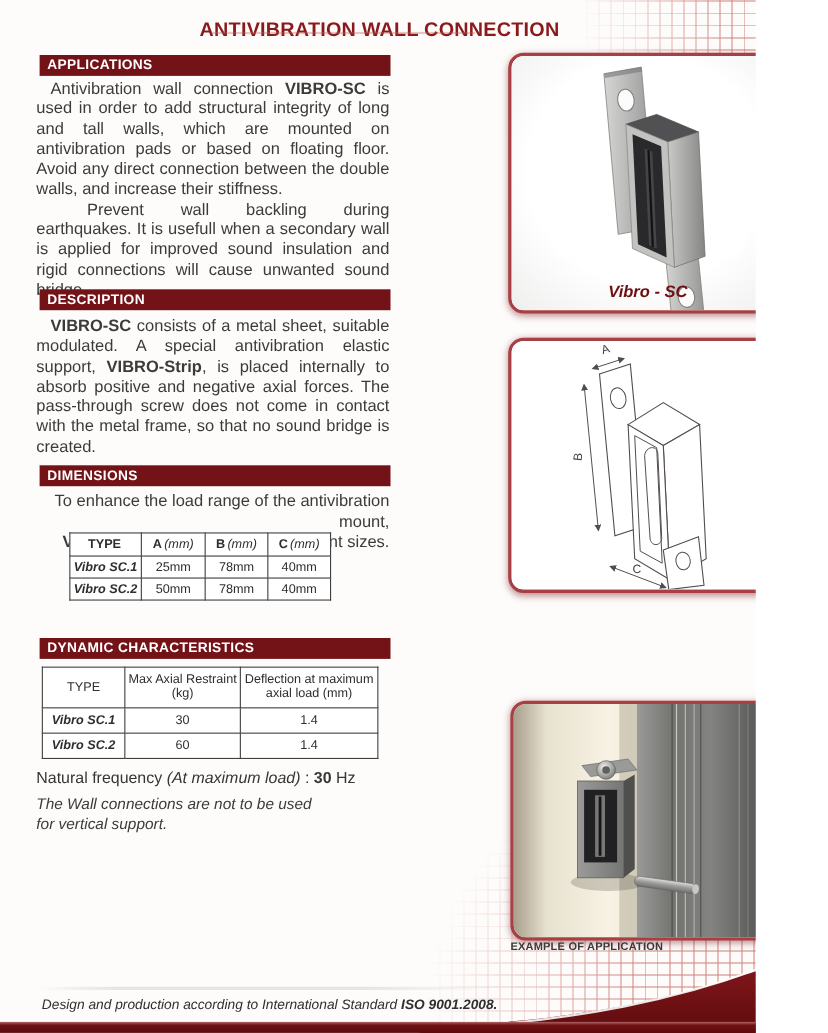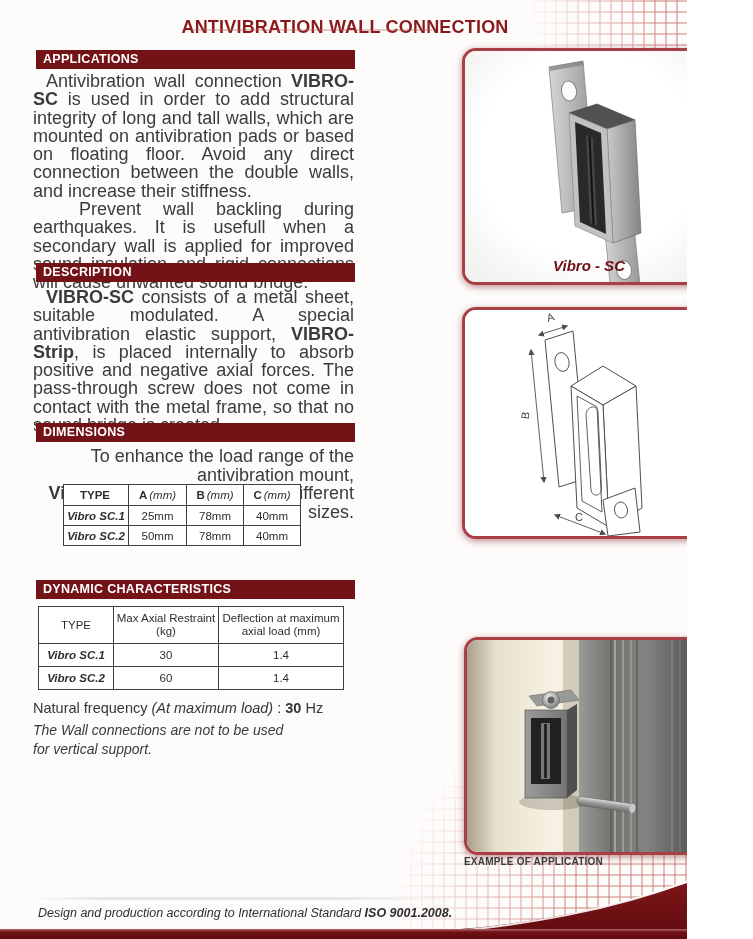--- a/index.html
+++ b/index.html
@@ -27,21 +27,21 @@
   
   .title{position:absolute;left:120px;top:5px;width:450px;text-align:center;
     font-size:18px;font-weight:bold;letter-spacing:.2px;color:#8a191c;}
 
   
   .secbar{position:absolute;left:36px;width:319px;height:19px;background:#741317;color:#ffffff;
     font-weight:bold;font-size:12.5px;line-height:19px;padding-left:7px;box-sizing:border-box;letter-spacing:.3px;}
   .s-app{top:50px}.s-desc{top:263px}.s-dim{top:423px}.s-dyn{top:580px}
 
   
-  .block{position:absolute;left:33px;width:321px;font-size:18px;line-height:18.3px;text-align:justify;}
+  .block{position:absolute;left:33px;width:321px;font-size:15px;line-height:18.3px;text-align:justify;}
   .block p{margin:0;}
   .ind1{text-indent:13px}
   .ind2{text-indent:46px}
   .b-app{top:72px}
   .b-desc{top:288px}
   .b-dim{top:447px;text-align:right;line-height:18.6px;}
 
   
   table.t{position:absolute;border-collapse:collapse;table-layout:fixed;background:#ffffff;
     font-size:11.5px;color:#2e2e2e;}

